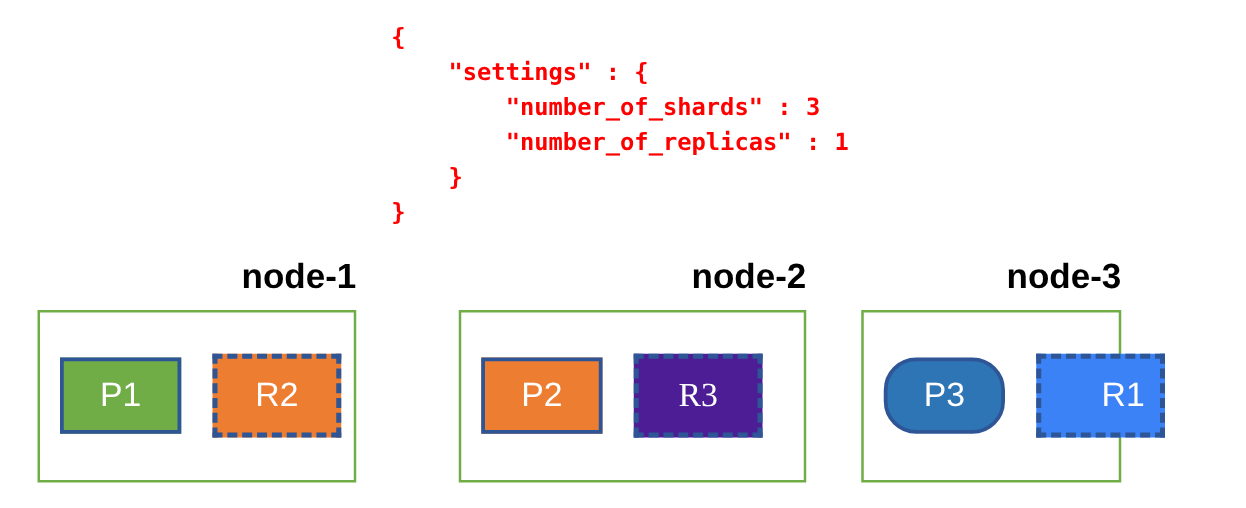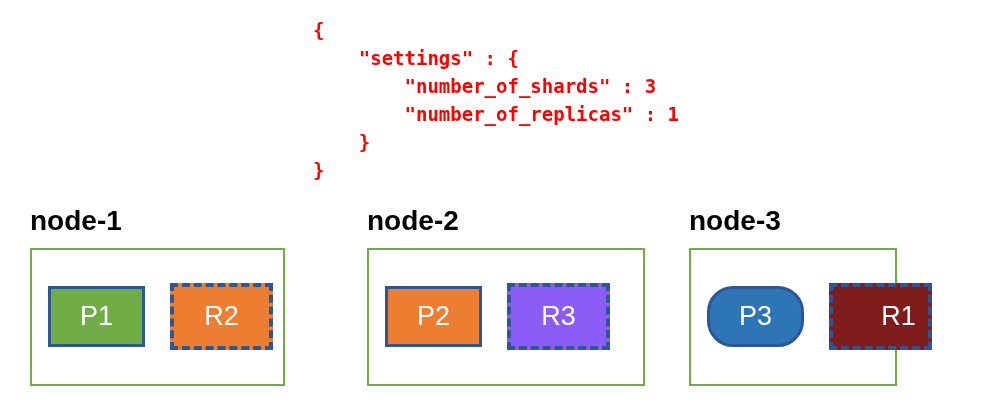--- a/index.html
+++ b/index.html
@@ -36,21 +36,21 @@
   .node-group {
     position: absolute;
     top: 0;
   }
   .node-group:nth-child(1) { left: 30px;  width: 255px; }
   .node-group:nth-child(2) { left: 367px; width: 278px; }
   .node-group:nth-child(3) { left: 689px; width: 208px; }
   .node-title {
     height: 48px;
     line-height: 42px;
-    text-align: left;
+    text-align: right;
     font-size: 28px;
     font-weight: bold;
     color: #000000;
   }
   .node-box {
     position: relative;
     height: 138px;
     box-sizing: border-box;
     border: 2px solid #70AD47;
     background: #ffffff;
@@ -96,24 +96,24 @@
         <div class="node-title" style="color: rgb(0, 0, 0);">node-1</div>
         <div class="node-box" style="border-color: rgb(112, 173, 71);">
           <div class="shard primary" style="background: rgb(112, 173, 71); border-color: rgb(46, 85, 150); color: rgb(255, 255, 255);">P1</div>
           <div class="shard replica" style="background: rgb(237, 125, 49); border-color: rgb(46, 85, 150); color: rgb(255, 255, 255);">R2</div>
         </div>
       </div>
       <div class="node-group">
         <div class="node-title" style="color: rgb(0, 0, 0);">node-2</div>
         <div class="node-box" style="border-color: rgb(112, 173, 71); padding-left: 41px;">
           <div class="shard primary" style="background: rgb(237, 125, 49); border-color: rgb(46, 85, 150); color: rgb(255, 255, 255);">P2</div>
-          <div class="shard replica" style="background: #8b5cf6; border-color: rgb(46, 85, 150); color: rgb(255, 255, 255);">R3</div>
+          <div class="shard replica" style="background: #4c1d95; border-color: rgb(46, 85, 150); color: rgb(255, 255, 255); font-family: Liberation Serif, serif;">R3</div>
         </div>
       </div>
       <div class="node-group">
         <div class="node-title" style="color: rgb(0, 0, 0);">node-3</div>
         <div class="node-box" style="border-color: rgb(112, 173, 71);">
           <div class="shard primary" style="background: rgb(46, 117, 182); border-color: rgb(46, 85, 150); color: rgb(255, 255, 255); border-radius: 26px;">P3</div>
-          <div class="shard replica" style="background: #7f1d1d; border-color: rgb(46, 85, 150); color: rgb(255, 255, 255); padding-left: 36px;">R1</div>
+          <div class="shard replica" style="background: #3b82f6; border-color: rgb(46, 85, 150); color: rgb(255, 255, 255); padding-left: 36px;">R1</div>
         </div>
       </div>
     </div>
 </div>
 
 </body></html>

